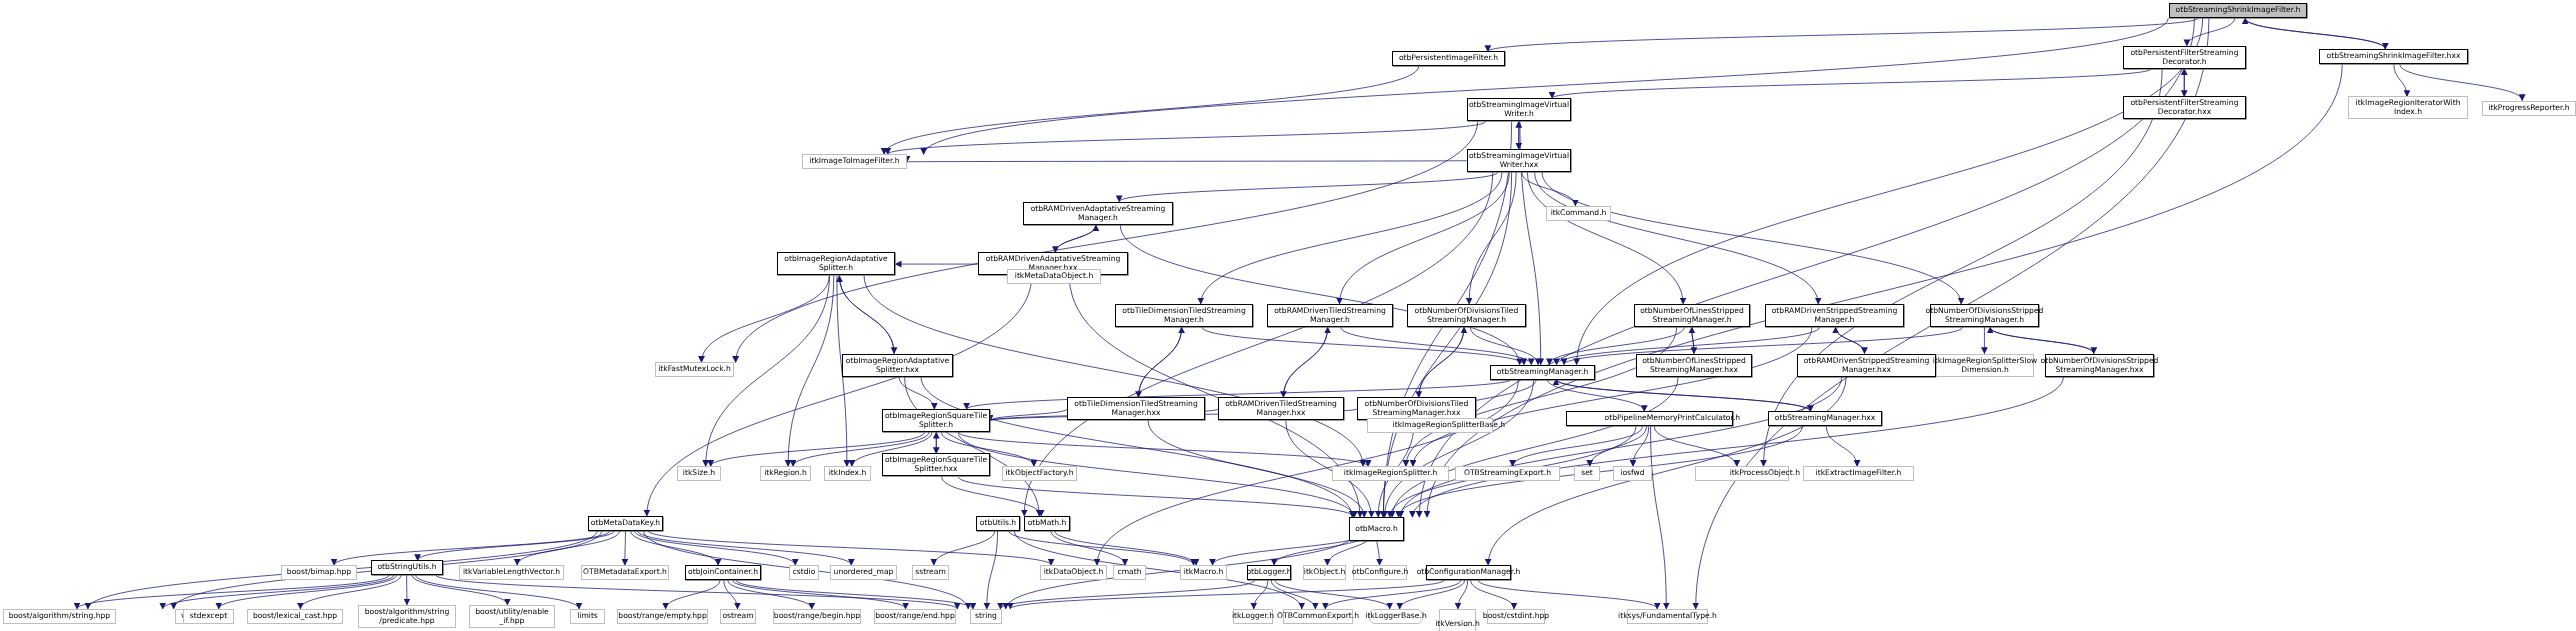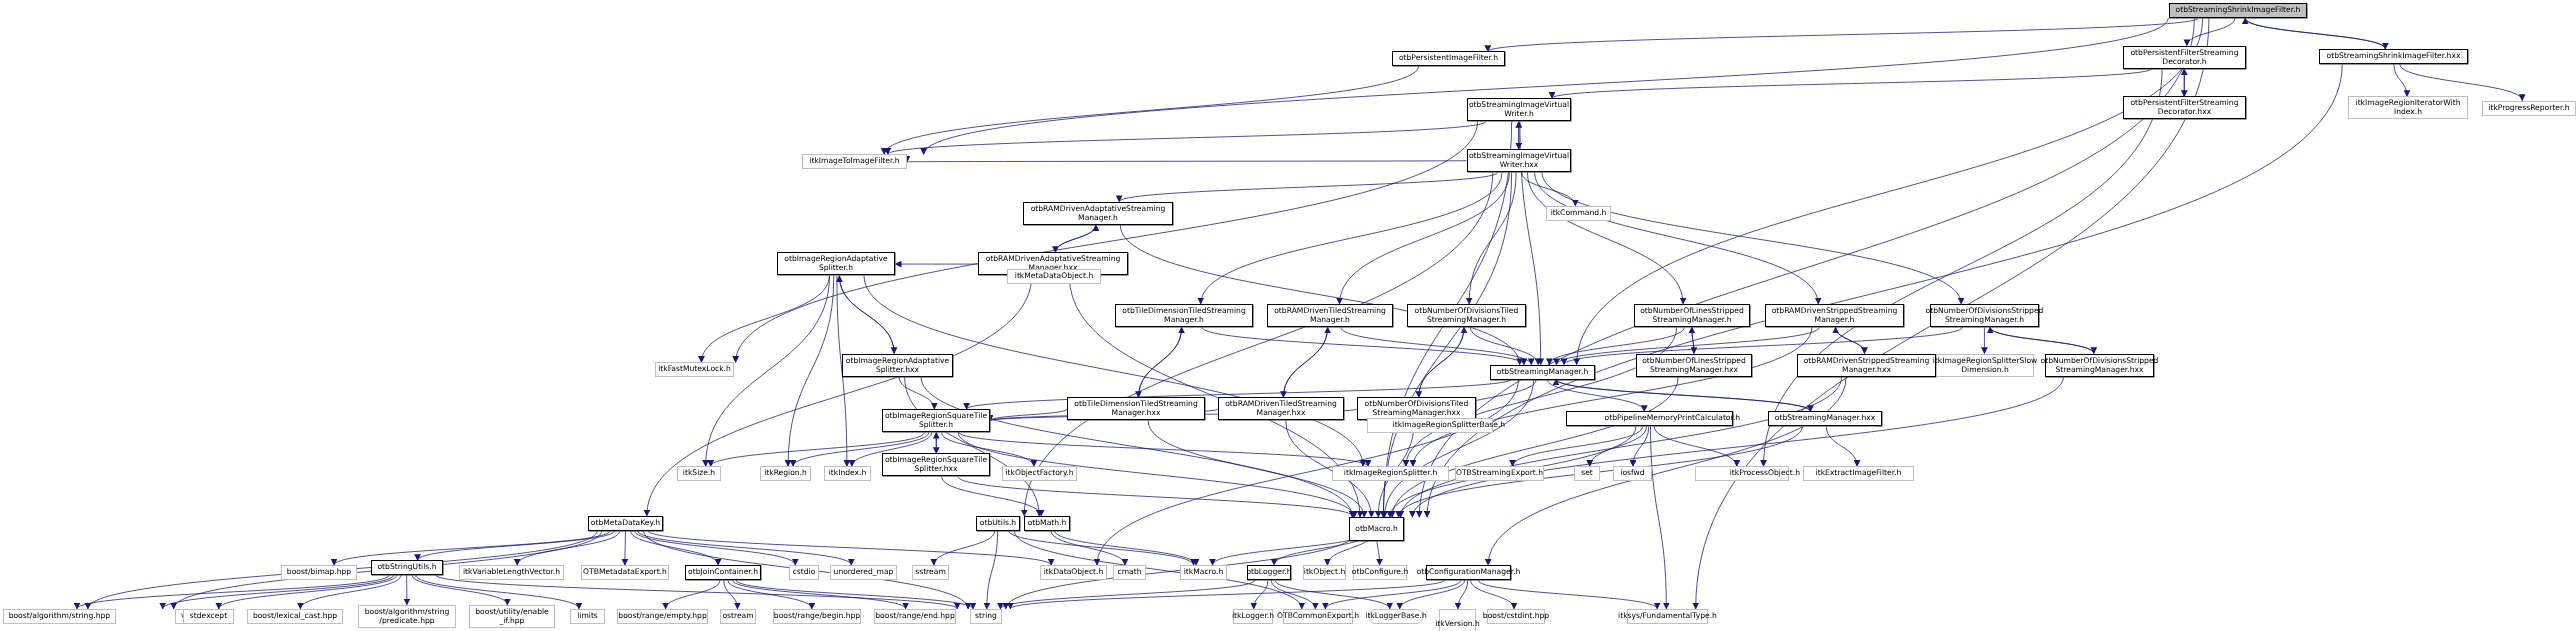--- a/index.html
+++ b/index.html
@@ -237,21 +237,21 @@
       <div class="node internal" style="left: 1566px; top: 411px; width: 167px; height: 15px; padding-left: 48px;"><span>otbPipelineMemoryPrintCalculator.h</span></div>
       <div class="node internal" style="left: 882px; top: 409px; width: 108px; height: 23.4px;"><span>otbImageRegionSquareTile
 Splitter.h</span></div>
       <div class="node internal" style="left: 882px; top: 453px; width: 108px; height: 23.4px;"><span>otbImageRegionSquareTile
 Splitter.hxx</span></div>
       <div class="node external" style="left: 677px; top: 466px; width: 44px; height: 15px;"><span>itkSize.h</span></div>
       <div class="node external" style="left: 760px; top: 466px; width: 51px; height: 15px;"><span>itkRegion.h</span></div>
       <div class="node external" style="left: 824px; top: 466px; width: 47px; height: 15px;"><span>itkIndex.h</span></div>
       <div class="node external" style="left: 1002px; top: 466px; width: 75px; height: 15px;"><span>itkObjectFactory.h</span></div>
       <div class="node external" style="left: 1332px; top: 466px; width: 117px; height: 15px;"><span>itkImageRegionSplitter.h</span></div>
-      <div class="node external" style="left: 1455px; top: 466px; width: 89px; height: 15px;"><span>OTBStreamingExport.h</span></div>
+      <div class="node external" style="left: 1455px; top: 466px; width: 105px; height: 15px;"><span>OTBStreamingExport.h</span></div>
       <div class="node external" style="left: 1574px; top: 466px; width: 26px; height: 15px;"><span>set</span></div>
       <div class="node external" style="left: 1613px; top: 466px; width: 39px; height: 15px;"><span>iosfwd</span></div>
       <div class="node external" style="left: 1695px; top: 466px; width: 94px; height: 15px; padding-left: 48px;"><span>itkProcessObject.h</span></div>
       <div class="node external" style="left: 1803px; top: 466px; width: 111px; height: 15px;"><span>itkExtractImageFilter.h</span></div>
       <div class="node internal" style="left: 588px; top: 516px; width: 75px; height: 14.6px;"><span>otbMetaDataKey.h</span></div>
       <div class="node internal" style="left: 976px; top: 516px; width: 44px; height: 14.6px;"><span>otbUtils.h</span></div>
       <div class="node internal" style="left: 1024px; top: 516px; width: 46px; height: 14.6px;"><span>otbMath.h</span></div>
       <div class="node internal" style="left: 1349px; top: 517px; width: 55px; height: 24px;"><span>otbMacro.h</span></div>
       <div class="node external" style="left: 281px; top: 565px; width: 76px; height: 15px;"><span>boost/bimap.hpp</span></div>
       <div class="node internal" style="left: 371px; top: 560px; width: 72px; height: 14.6px;"><span>otbStringUtils.h</span></div>

